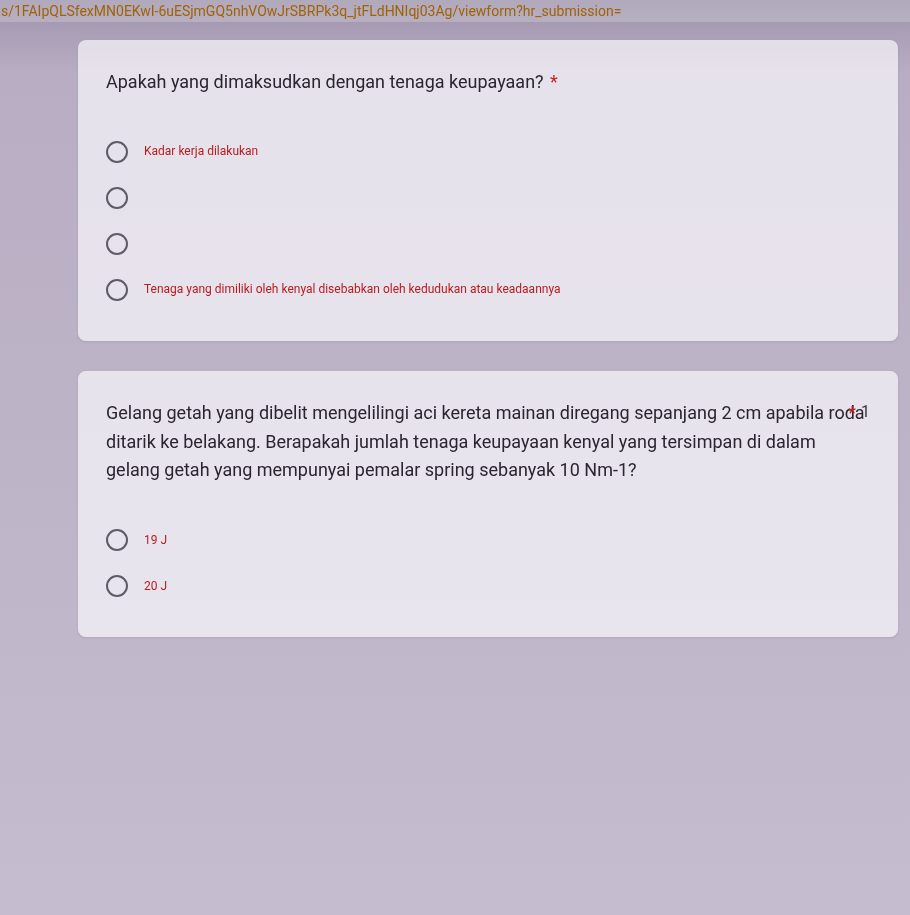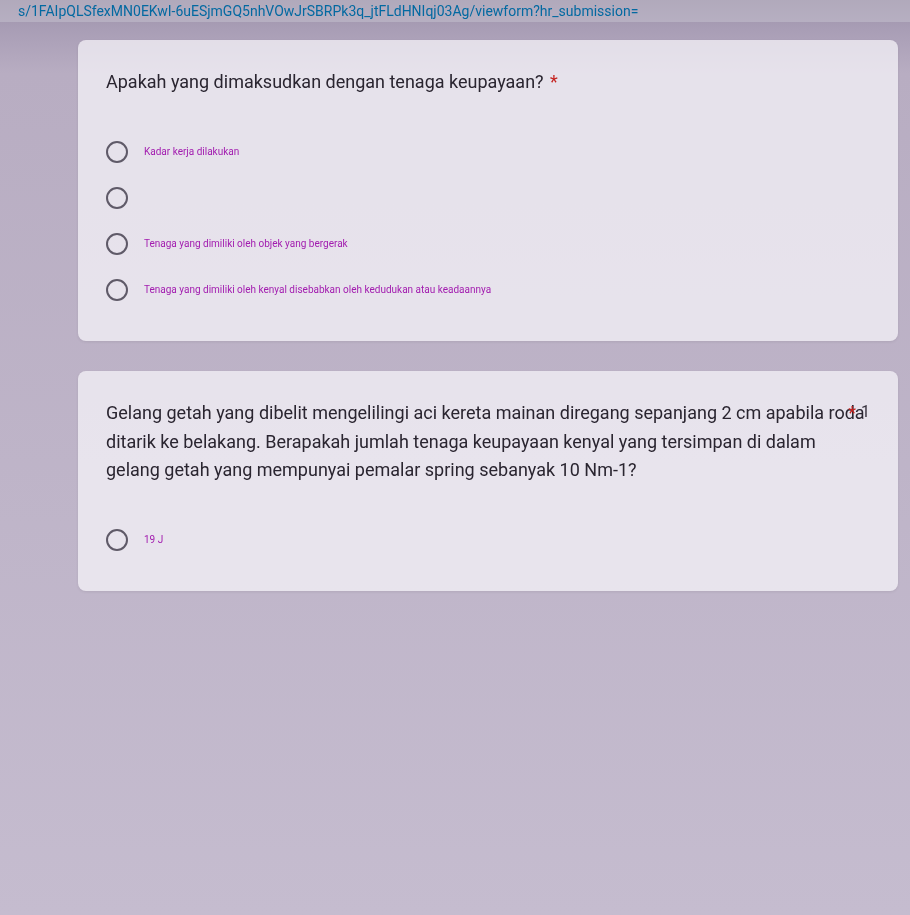--- a/index.html
+++ b/index.html
@@ -9,23 +9,23 @@
     }
     body {
       font-family: 'Roboto', 'Arial', sans-serif;
       background: linear-gradient(180deg, #9a8fa5 0%, #a89db5 3%, #b8adc2 8%, #c5bccf 100%);
       width: 910px;
       height: 915px;
       overflow: hidden;
     }
     .url-bar {
       width: 100%;
-      padding: 3px 18px;
+      padding: 3px 1px;
       font-size: 14px;
-      color: #0369a1;
+      color: #a16207;
       background: rgba(200, 195, 210, 0.5);
       white-space: nowrap;
       overflow: hidden;
       height: 22px;
       line-height: 16px;
     }
     .form-container {
       padding: 0 0 8px 78px;
       margin-top: 18px;
     }
@@ -56,22 +56,22 @@
     }
     .radio-circle {
       width: 22px;
       height: 22px;
       border: 2px solid #5f5a68;
       border-radius: 50%;
       margin-right: 16px;
       flex-shrink: 0;
     }
     .option-label {
-      font-size: 10px;
-      color: #a21caf;
+      font-size: 12px;
+      color: #b91c1c;
       line-height: 1.4;
     }
     .question-card {
       position: relative;
     }
   </style>
 </head>
 <body>
 
 <div class="url-bar">s/1FAIpQLSfexMN0EKwI-6uESjmGQ5nhVOwJrSBRPk3q_jtFLdHNIqj03Ag/viewform?hr_submission=</div>
@@ -85,33 +85,36 @@
     </div>
     <div class="option-row">
       <div class="radio-circle"></div>
       <span class="option-label">Kadar kerja dilakukan</span>
     </div>
     <div class="option-row">
       <div class="radio-circle"></div>
     </div>
     <div class="option-row">
       <div class="radio-circle"></div>
-      <span class="option-label">Tenaga yang dimiliki oleh objek yang bergerak</span>
     </div>
     <div class="option-row">
       <div class="radio-circle"></div>
       <span class="option-label">Tenaga yang dimiliki oleh kenyal disebabkan oleh kedudukan atau keadaannya</span>
     </div>
   </div>
 
   <div class="question-card">
     <div class="question-title">
       <span>Gelang getah yang dibelit mengelilingi aci kereta mainan diregang sepanjang 2 cm apabila roda ditarik ke belakang. Berapakah jumlah tenaga keupayaan kenyal yang tersimpan di dalam gelang getah yang mempunyai pemalar spring sebanyak 10 Nm-1?</span>
       <span class="required-star" style="position:absolute; right:42px; top:28px;">*</span>
       <span style="position:absolute; right:28px; top:28px; font-size:16px; color:#3a3540;">1</span>
     </div>
     <div class="option-row">
       <div class="radio-circle"></div>
       <span class="option-label">19 J</span>
     </div>
+    <div class="option-row">
+      <div class="radio-circle"></div>
+      <span class="option-label">20 J</span>
+    </div>
   </div>
 
 </div>
 
 </body></html>

